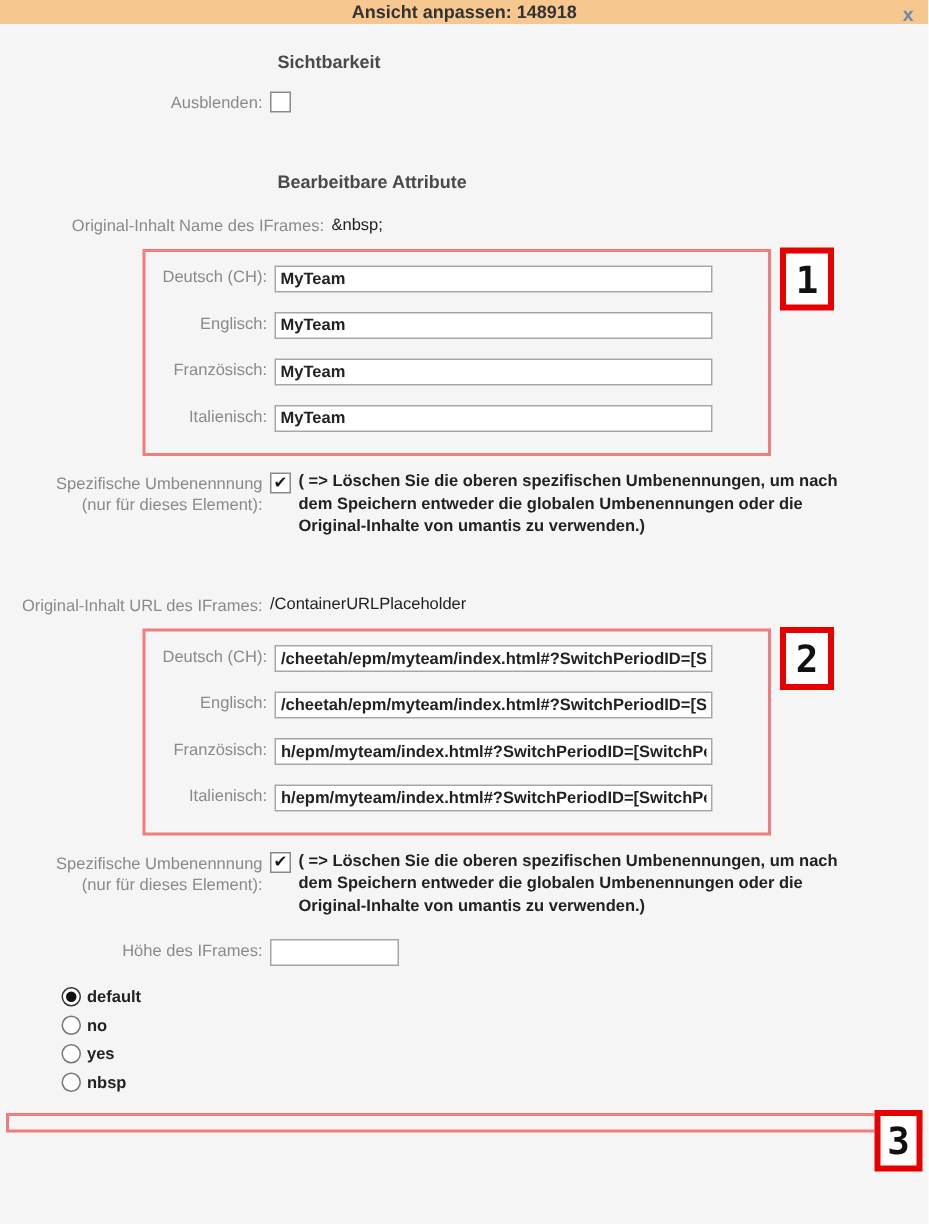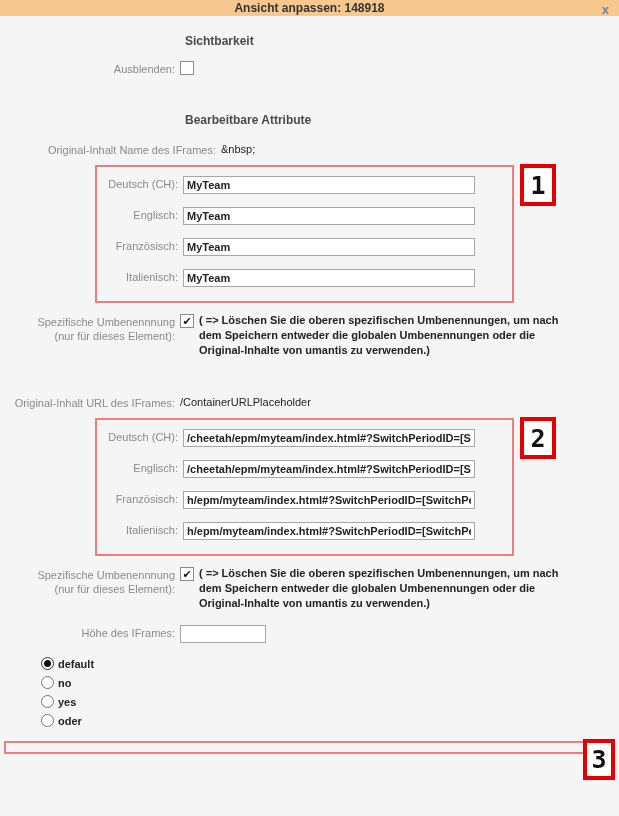--- a/index.html
+++ b/index.html
@@ -180,21 +180,21 @@
       <div class="radio-row">
         <span class="rb"></span>
         <span class="rlabel">no</span>
       </div>
       <div class="radio-row">
         <span class="rb"></span>
         <span class="rlabel">yes</span>
       </div>
       <div class="radio-row">
         <span class="rb"></span>
-        <span class="rlabel">oder</span>
+        <span class="rlabel">nbsp</span>
       </div>
     </div>
   </div>
 
   <div class="redbox-full mt-8">
     <span class="badge b-in">3</span>
 
   </div>
 
 </div>

